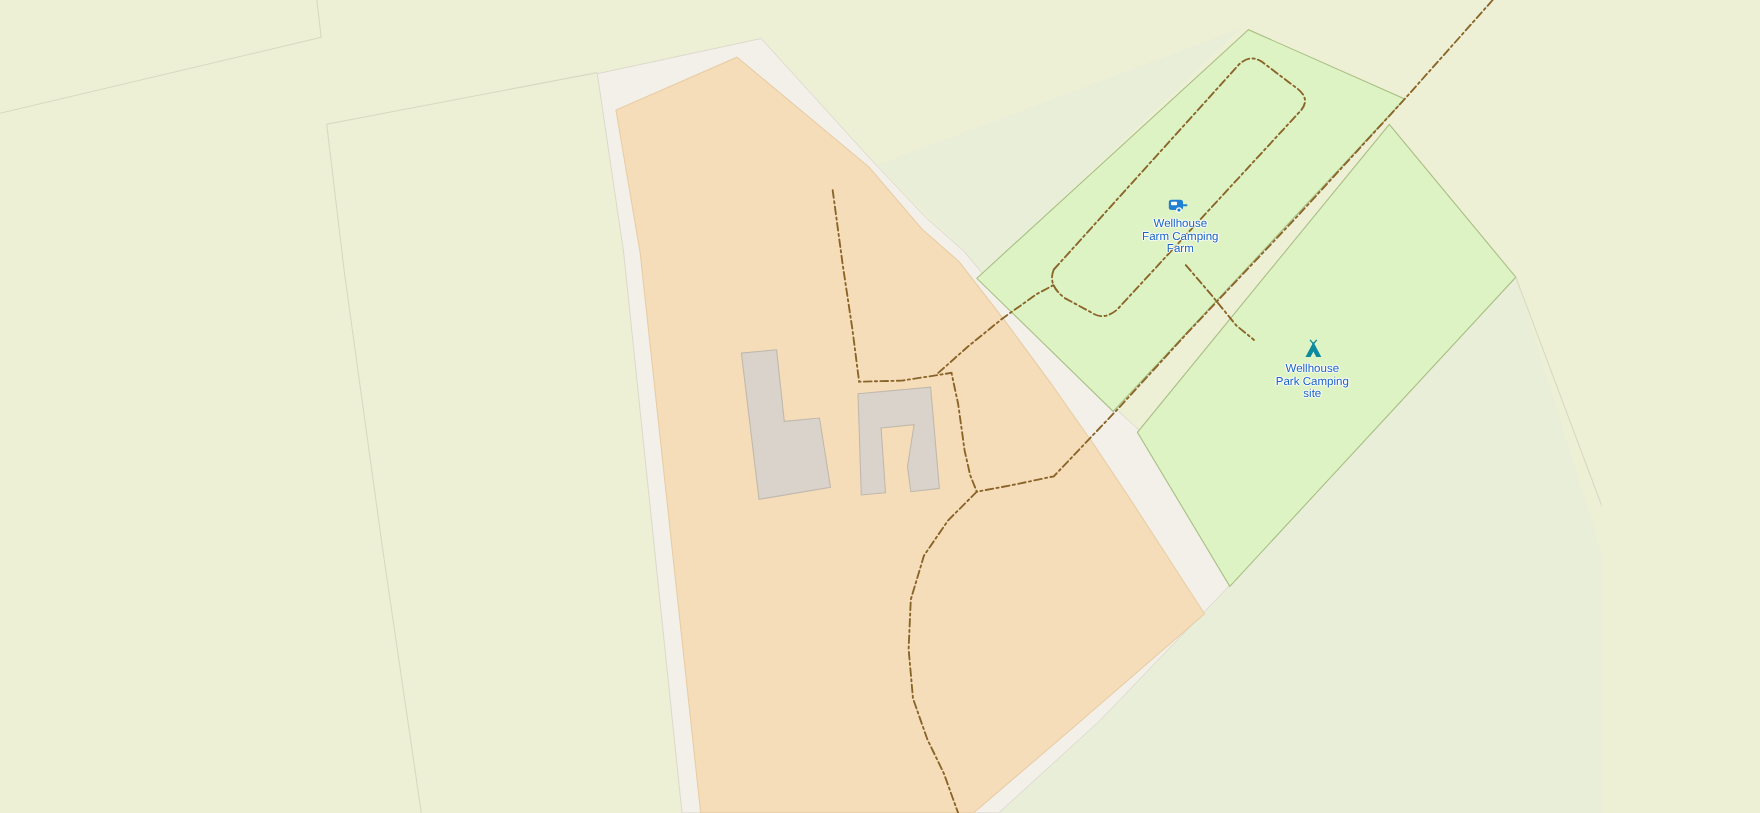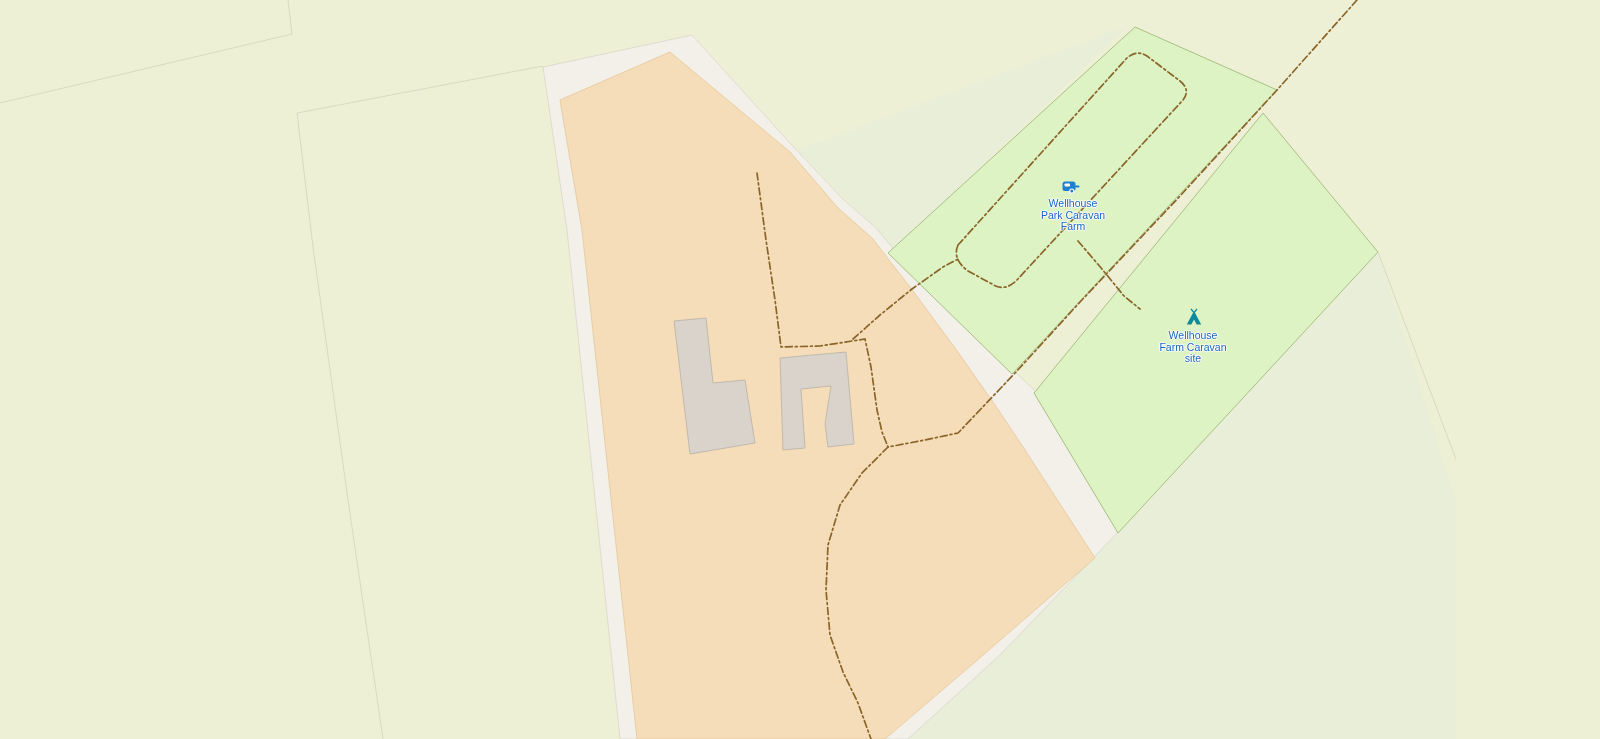--- a/index.html
+++ b/index.html
@@ -72,29 +72,29 @@
     <svg width="18" height="14" viewBox="0 0 18 14">
       <rect x="0.5" y="1.5" width="13" height="9.5" rx="2.5" fill="#1f7fd0"></rect>
       <rect x="13" y="5.6" width="4.5" height="1.8" rx="0.9" fill="#1f7fd0"></rect>
       <rect x="2.6" y="3.5" width="5.4" height="3" rx="0.7" fill="#ffffff"></rect>
       <circle cx="9.8" cy="11" r="2.6" fill="#ffffff"></circle>
       <circle cx="9.8" cy="11" r="1.5" fill="#1f7fd0"></circle>
     </svg>
   </div>
   <div class="poi-label" style="left:1073px;top:198px;">
     <div>Wellhouse</div>
-    <div>Park Caravan</div>
+    <div>Farm Camping</div>
     <div>Farm</div>
   </div>
 
   <div class="poi-icon" style="left:1186px;top:308px;">
     <svg width="16" height="19" viewBox="0 0 16 19">
       <path d="M5,1 L8,4.6 M11,1 L8,4.6" fill="none" stroke-width="1.3" stroke="#0e8a9e"></path>
       <path d="M8,3 L15.2,16.5 L10.6,16.5 L8,11.6 L5.4,16.5 L0.8,16.5 Z" fill="#0e8a9e"></path>
     </svg>
   </div>
   <div class="poi-label" style="left:1193px;top:330px;">
     <div>Wellhouse</div>
-    <div>Farm Caravan</div>
+    <div>Park Camping</div>
     <div>site</div>
   </div>
 
 </div>
 
 </body></html>

